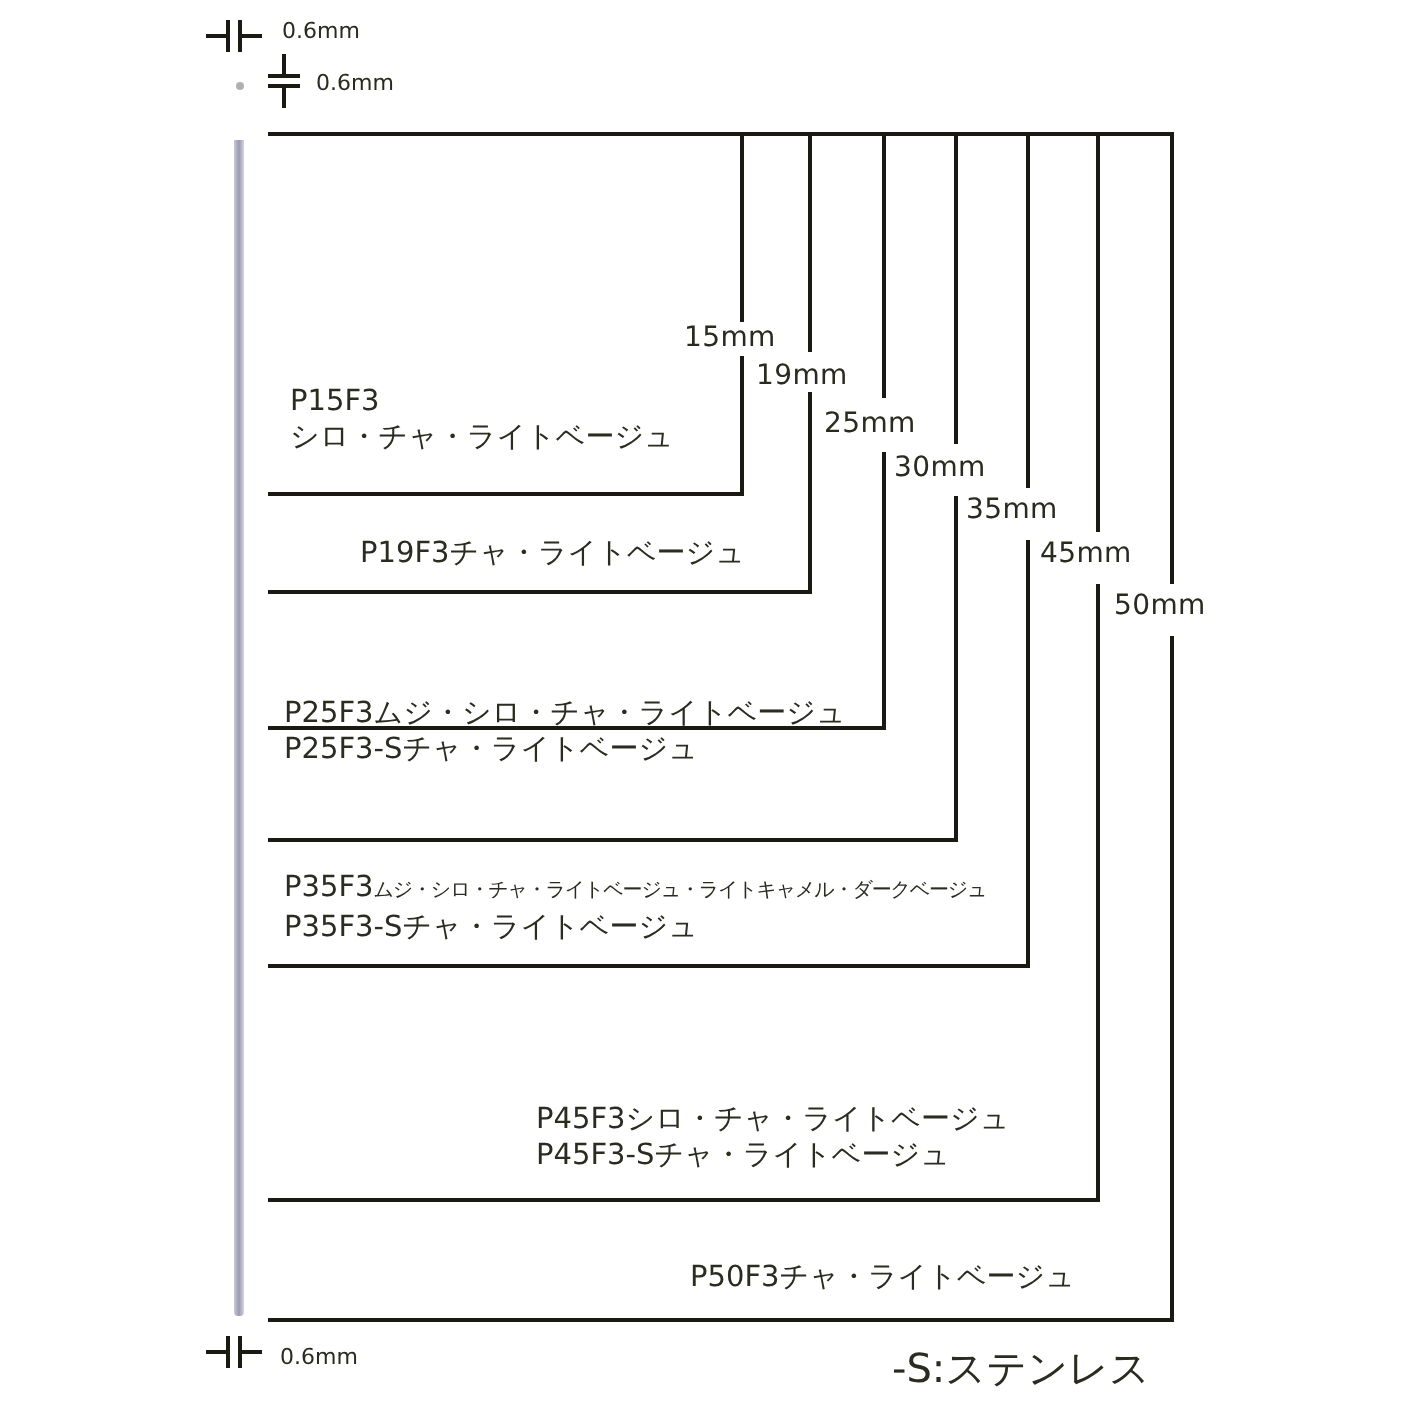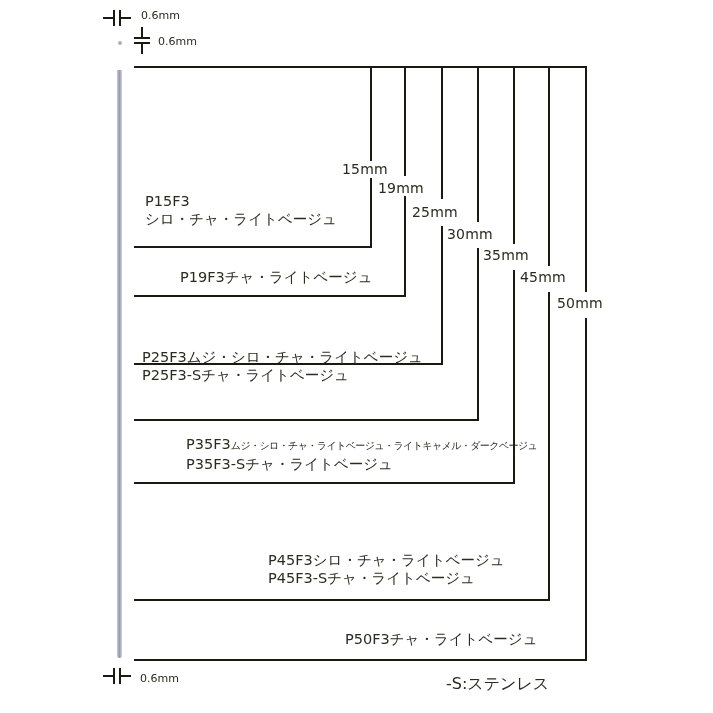--- a/index.html
+++ b/index.html
@@ -87,33 +87,33 @@
 </div>
 <div class="lbl" style="left:180px;top:268px;">
   <span>P19F3チャ・ライトベージュ</span>
 </div>
 <div class="lbl" style="left:142px;top:308px;margin-top:40px;">
   <span>P25F3ムジ・シロ・チャ・ライトベージュ</span>
   <span>P25F3-Sチャ・ライトベージュ</span>
 </div>
 <div class="lbl" style="left:192px;top:377px;">
 </div>
-<div class="lbl" style="left:142px;top:435px;margin-left:44px;">
+<div class="lbl" style="left:142px;top:435px;">
   <span><b style="font-weight:normal">P35F3</b><b class="small" style="font-weight:normal;letter-spacing:-0.6px">ムジ・シロ・チャ・ライトベージュ・ライトキャメル・ダークベージュ</b></span>
   <span>P35F3-Sチャ・ライトベージュ</span>
 </div>
 <div class="lbl" style="left:268px;top:551px;">
   <span>P45F3シロ・チャ・ライトベージュ</span>
   <span>P45F3-Sチャ・ライトベージュ</span>
 </div>
 <div class="lbl" style="left:345px;top:630px;">
   <span>P50F3チャ・ライトベージュ</span>
 </div>
 
 <div class="sym" style="left:103px;top:666px;width:30px;height:20px;">
   <div class="bar" style="left:0;top:9px;width:10px;height:2px;"></div>
   <div class="bar" style="left:10px;top:2px;width:2px;height:16px;"></div>
   <div class="bar" style="left:16px;top:2px;width:2px;height:16px;"></div>
   <div class="bar" style="left:18px;top:9px;width:10px;height:2px;"></div>
 </div>
 <div class="thk" style="left:140px;top:672px;">0.6mm</div>
 
-<div class="lbl" style="left:446px;top:675px;font-size:16px;">-S:ステンレス</div>
+<div class="lbl" style="left:446px;top:675px;font-size:20px;">-S:ステンレス</div>
 
 </body></html>

